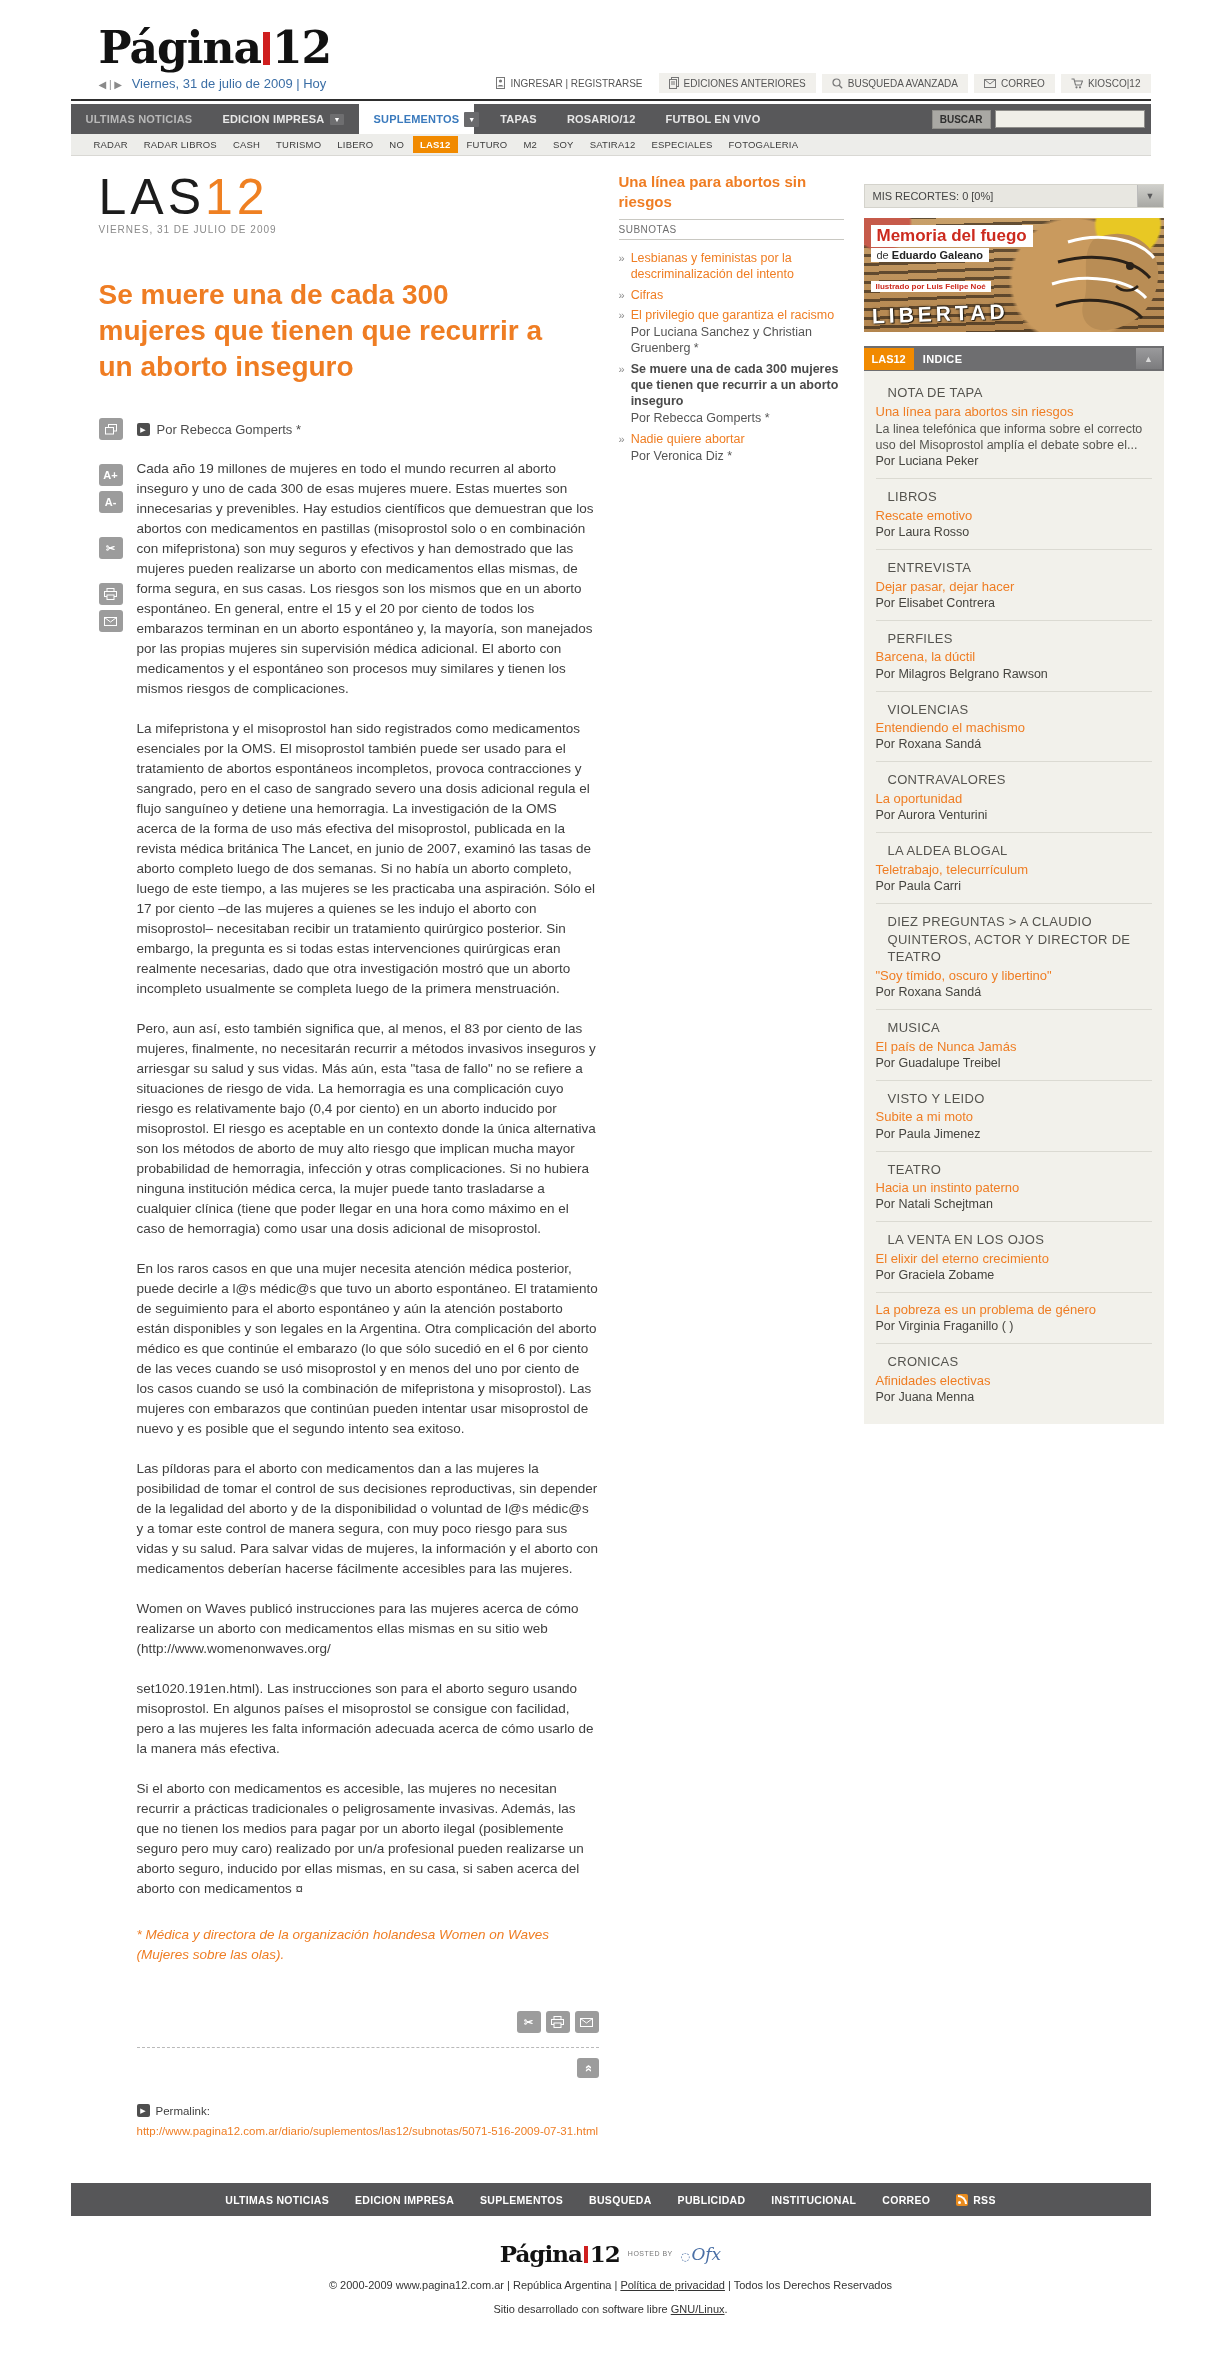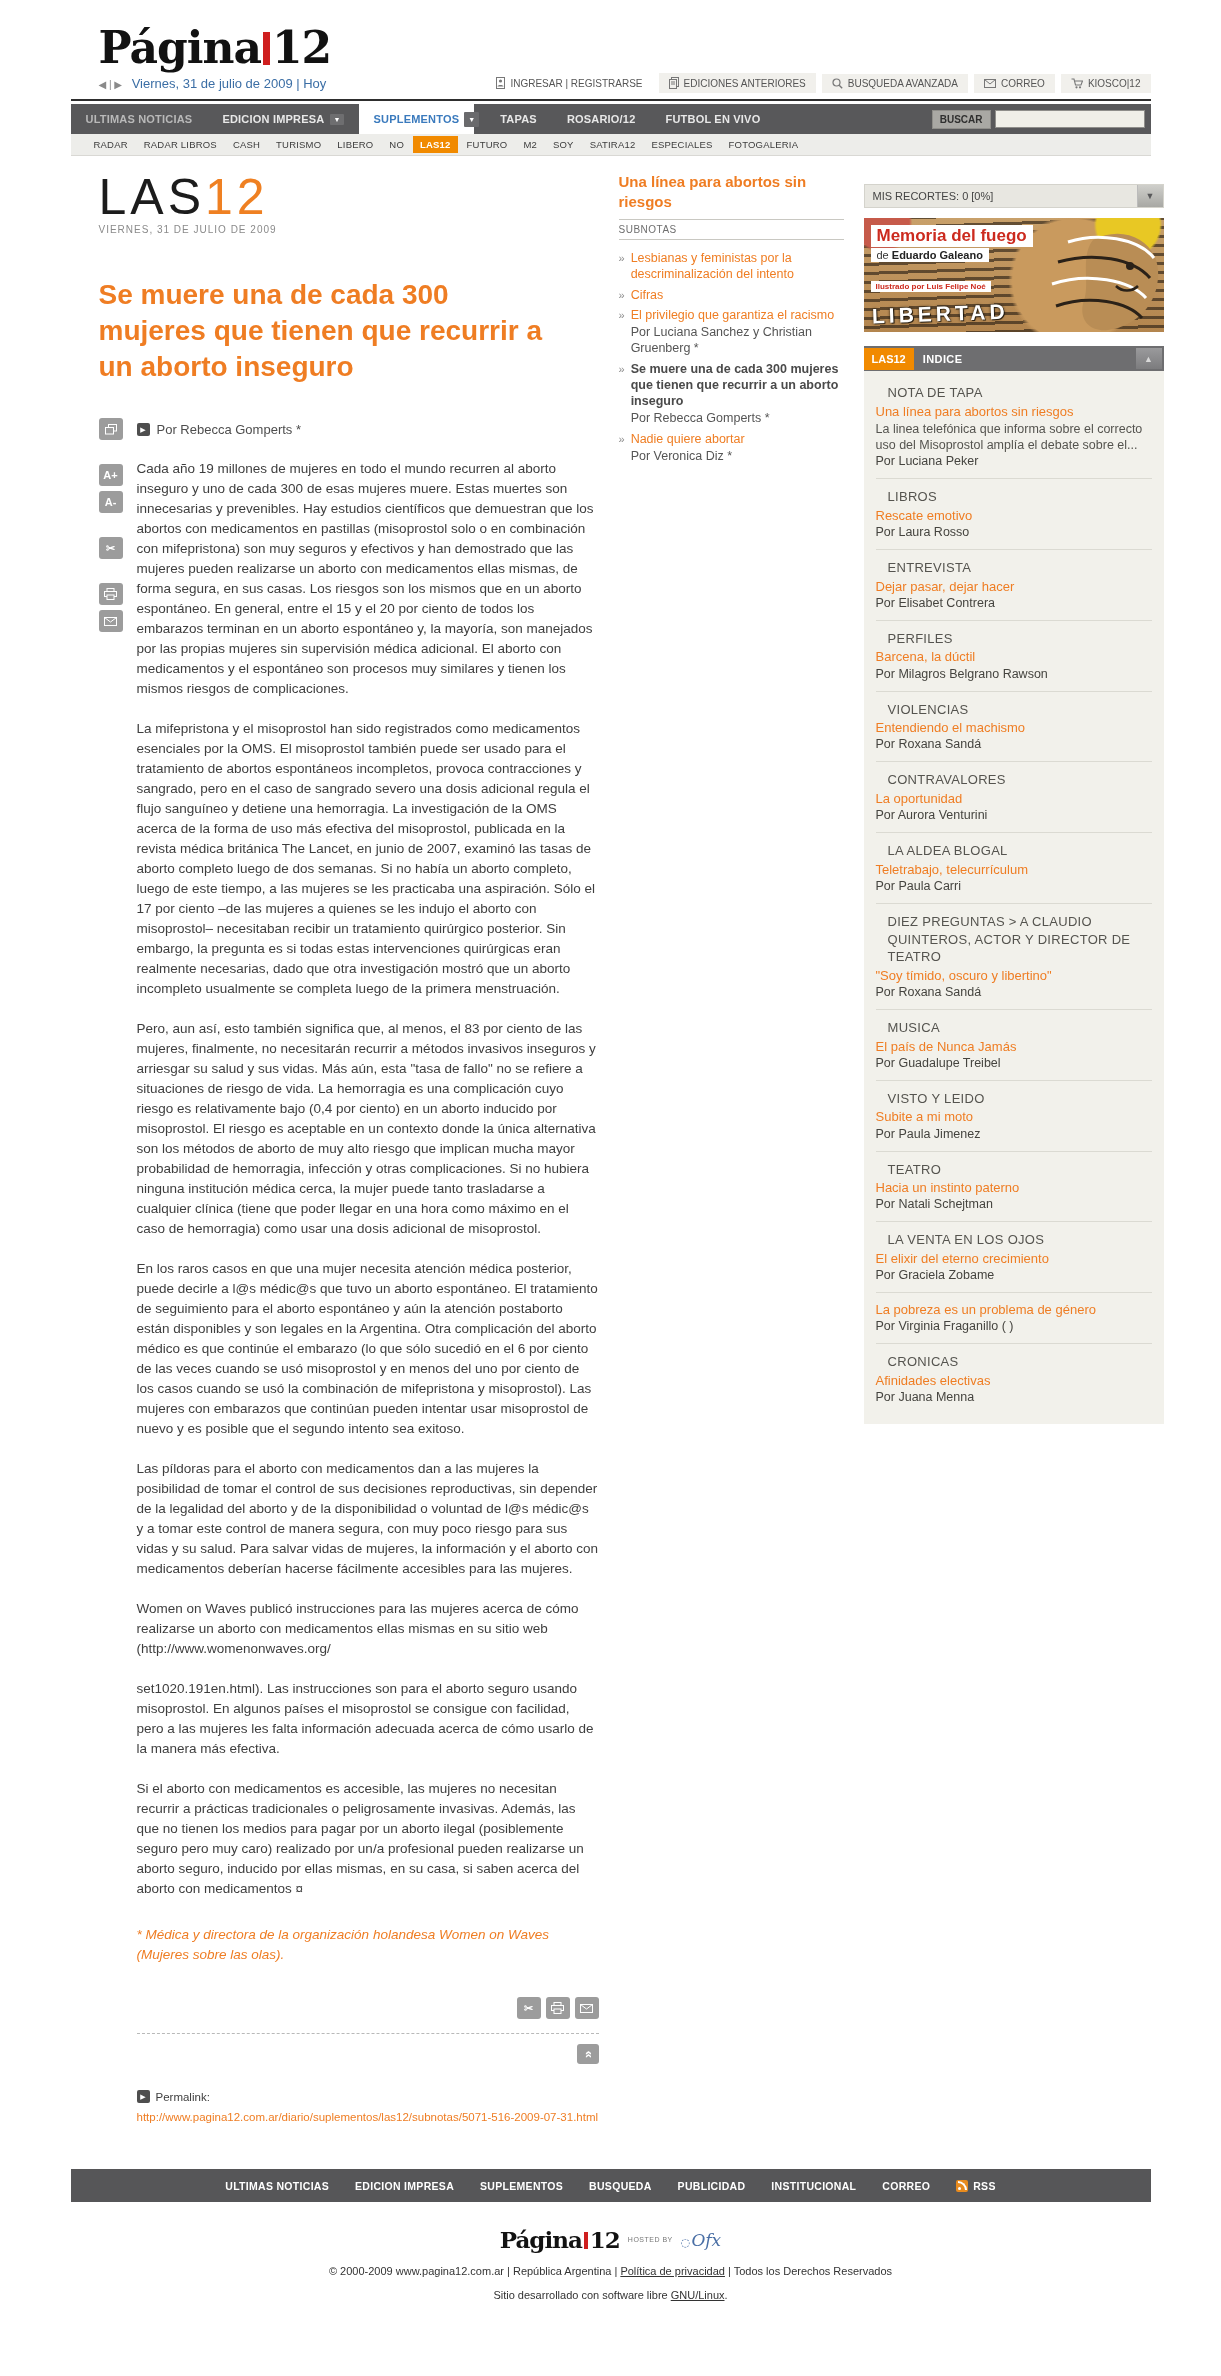--- a/index.html
+++ b/index.html
@@ -50,21 +50,21 @@
   
   .a-title { margin-top:42px; color:#ef7d23; font-size:28px; line-height:1.28; width:460px; }
   .article-flex { display:flex; gap:12px; margin-top:34px; }
   .tool-col { width:26px; display:flex; flex-direction:column; gap:5px; }
   .tool-btn { width:24px; height:22px; background:#9c9c9c; border-radius:3px; color:#fff; font-size:11px; font-weight:bold; display:flex; align-items:center; justify-content:center; cursor:pointer; }
   .tool-gap { height:14px; }
   .text-col { flex:1; }
   .byline { display:flex; align-items:center; gap:7px; font-size:13px; color:#4d4d4d; margin:4px 0 22px; }
   .mini-play { width:13px; height:13px; background:#4e4e4e; border-radius:2px; color:#fff; font-size:7px; display:inline-flex; align-items:center; justify-content:center; }
   .a-par { font-size:13.5px; line-height:20px; color:#3e3e3e; margin-bottom:20px; }
-  .a-footnote { font-size:13.5px; line-height:20px; color:#ef7d23; font-style:italic; margin:26px 0 32px; }
+  .a-footnote { font-size:13.5px; line-height:20px; color:#ef7d23; font-style:italic; margin:26px 0 46px; }
   .share-row { display:flex; justify-content:flex-end; gap:5px; margin-bottom:14px; }
   .dashes { border-top:1px dashed #b9b9b9; margin-bottom:10px; }
   .up-row { display:flex; justify-content:flex-end; margin-bottom:26px; }
   .up-btn { width:22px; height:20px; background:#9c9c9c; border-radius:3px; color:#fff; display:flex; align-items:center; justify-content:center; cursor:pointer; }
   .up-btn span { display:inline-block; transform:rotate(-90deg); font-size:13px; font-weight:bold; }
   .permalink { font-size:11.5px; color:#3e3e3e; display:flex; align-items:center; gap:6px; }
   .perma-url { display:block; margin-top:8px; color:#ef7d23; font-size:11.5px; }
 
   
   .sb-head { color:#ef7d23; font-size:15px; font-weight:bold; line-height:1.3; margin-bottom:8px; }

